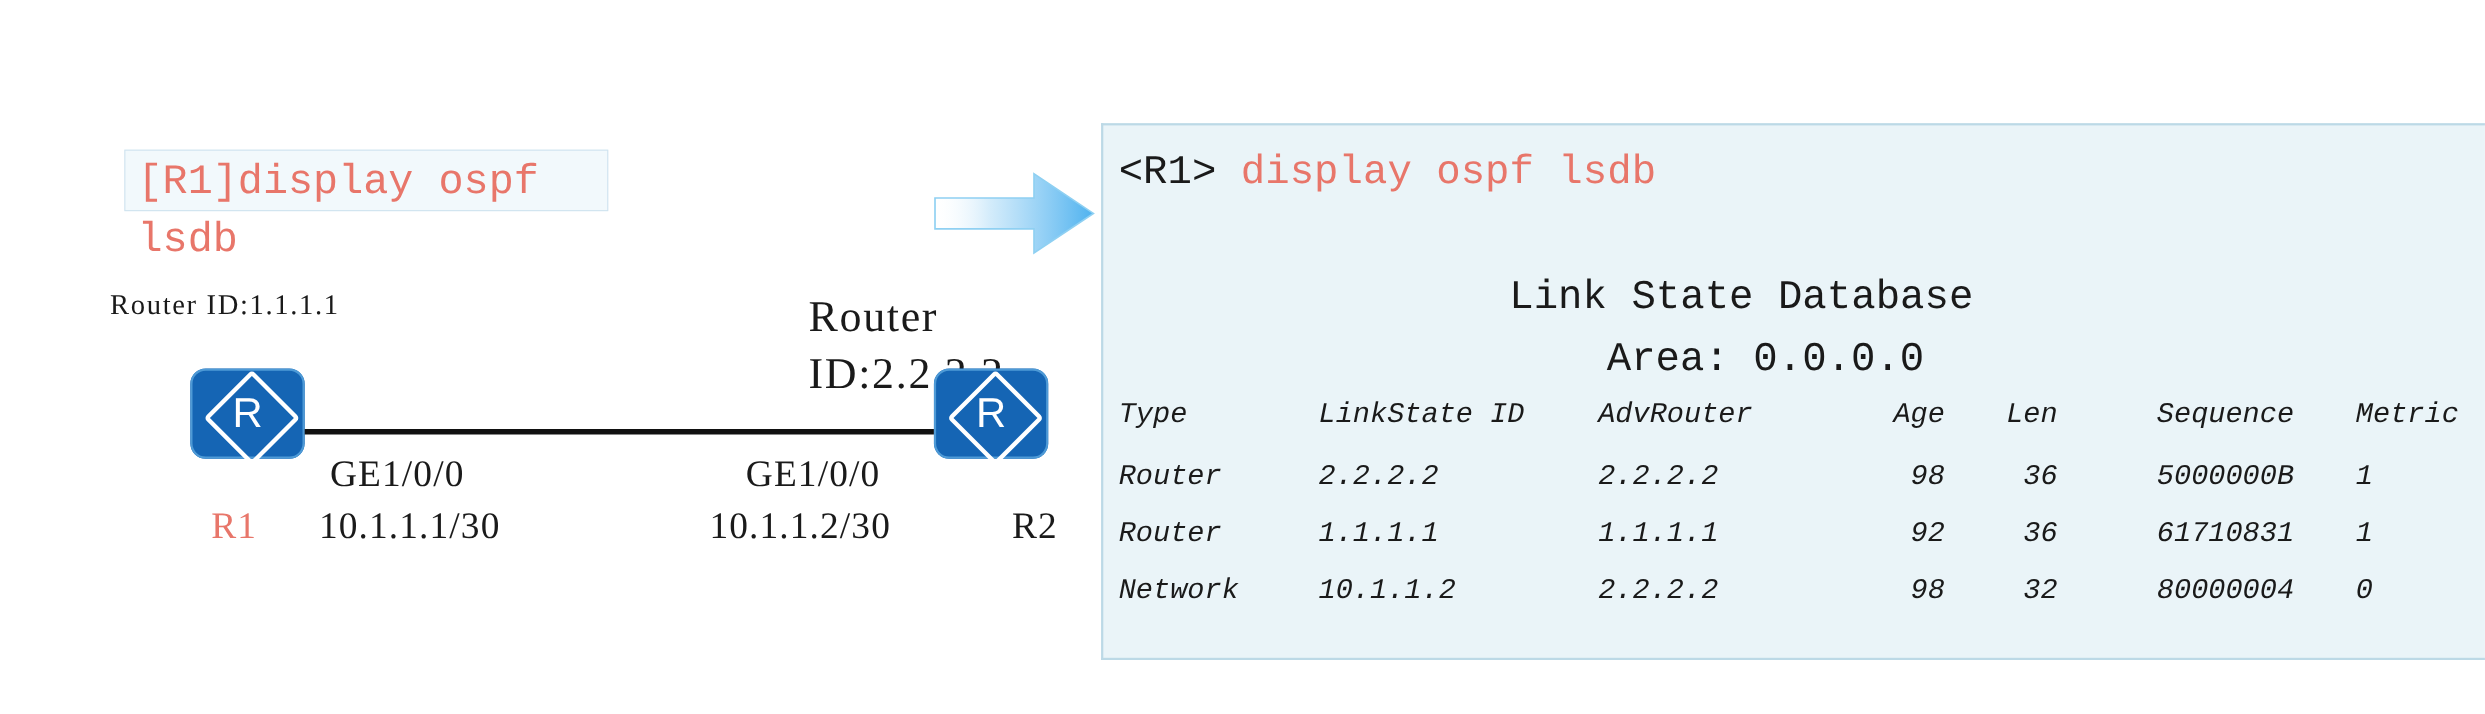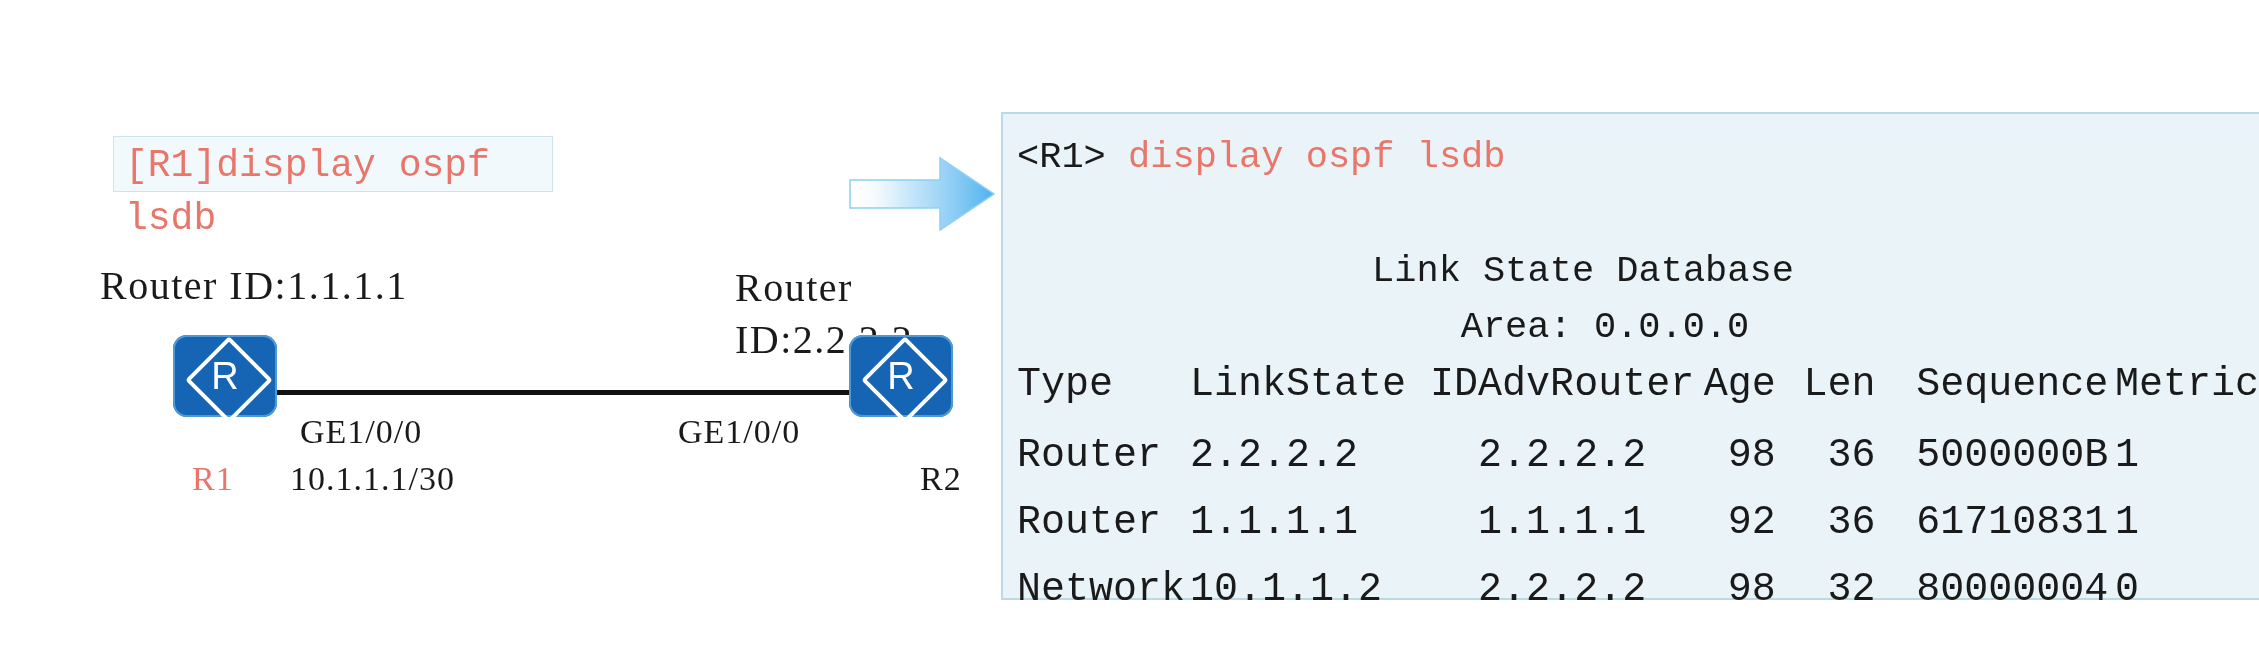--- a/index.html
+++ b/index.html
@@ -45,21 +45,21 @@
     left: 125px; top: 197px;
     font-size: 38px;
     color: #e8766a;
     font-family: "Liberation Mono", "DejaVu Sans Mono", monospace;
     white-space: nowrap;
   }
 
   .rid-left {
     position: absolute;
     left: 100px; top: 262px;
-    font-size: 40px;
+    font-size: 26px;
     letter-spacing: 1.5px;
     white-space: nowrap;
   }
   .rid-right {
     position: absolute;
     left: 735px; top: 262px;
     width: 235px;
     font-size: 40px;
     letter-spacing: 1.5px;
     line-height: 52px;
@@ -180,23 +180,24 @@
     white-space: nowrap;
     color: #1a1a1a;
   }
   #hdr-process { top: 80px; padding-right: 96px; }
   #hdr-lsdb    { top: 136px; padding-right: 96px; }
   #hdr-area    { top: 192px; padding-right: 96px; padding-left: 44px; }
 
   .term-table {
     position: absolute;
     left: 14px; top: 248px;
-    font-size: 40px;
+    font-size: 26px;
     border-collapse: collapse;
     white-space: nowrap;
+    font-style: italic;
   }
   .term-table td {
     padding: 0 0 22px 0;
     color: #1a1a1a;
     font-family: "Liberation Mono", "DejaVu Sans Mono", monospace;
   }
   .term-table .c-type   { width: 190px; }
   .term-table .c-lsid   { width: 262px; }
   .term-table .c-adv    { width: 240px; }
   .term-table .c-age    { width: 90px;  text-align: right; padding-right: 26px; }
@@ -228,20 +229,21 @@
   <div class="router-icon" id="router-right">
     <div class="diamond"></div>
     <div class="rletter">R</div>
   </div>
 
   <div class="r1-label">R1</div>
   <div class="iface-left">GE1/0/0</div>
   <div class="ip-left">10.1.1.1/30</div>
 
   <div class="iface-right">GE1/0/0</div>
+  <div class="ip-right">10.1.1.2/30</div>
   <div class="r2-label">R2</div>
 </div>
 
 <svg id="flow-arrow" viewBox="0 0 150 88">
   <defs>
     <linearGradient id="arrGrad" x1="0" y1="0" x2="1" y2="0">
       <stop offset="0%" stop-color="#ffffff" stop-opacity="0.1"></stop>
       <stop offset="35%" stop-color="#cbe8fa" stop-opacity="0.85"></stop>
       <stop offset="100%" stop-color="#4fb2ef" stop-opacity="1"></stop>
     </linearGradient>

